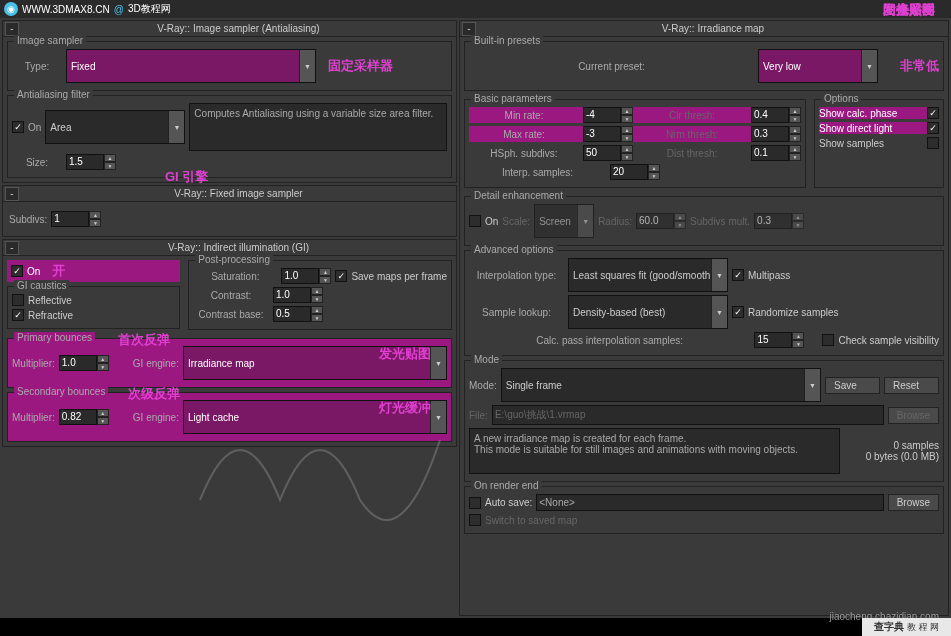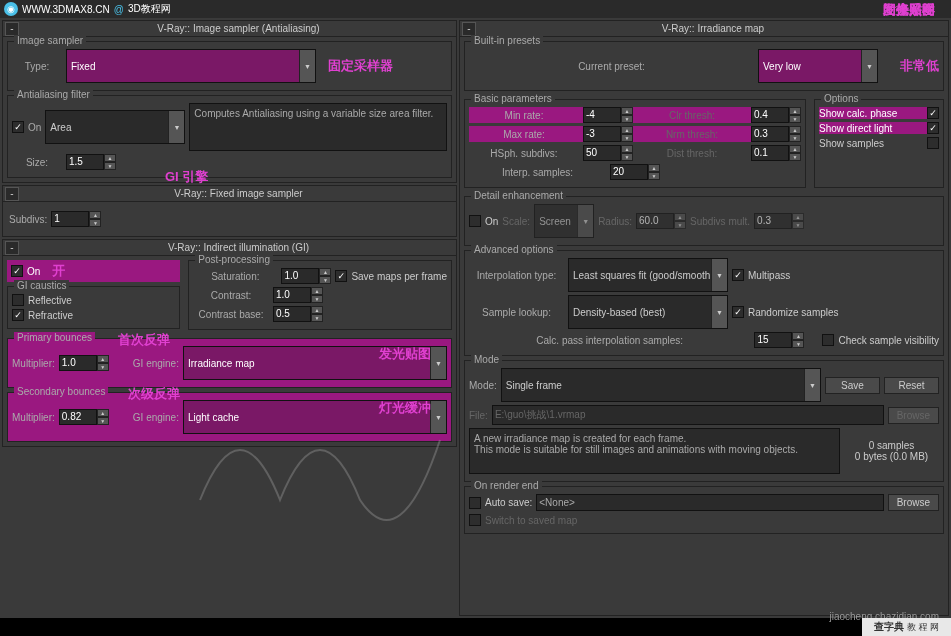--- a/index.html
+++ b/index.html
@@ -22,21 +22,21 @@
 .cb.on::after{content:"✓";color:#fff;font-size:9px}
 .sel{background:#2a2a2a;border:1px solid #111;height:18px;display:flex;align-items:center;padding:16px 4px;position:relative;color:#ccc}
 .sel .arr{position:absolute;right:0;top:0;width:16px;height:100%;background:#555;display:flex;align-items:center;justify-content:center;border-left:1px solid #222}
 .sel .arr::after{content:"▼";font-size:7px;color:#ccc}
 .sel.hot{background:#7a1866;color:#fff}
 .spn{display:flex;height:16px}
 .spn .v{background:#2a2a2a;border:1px solid #111;width:38px;padding:0 2px;line-height:14px;color:#fff}
 .spn .arrs{width:12px;display:flex;flex-direction:column}
 .spn .arrs div{flex:1;background:#555;border:1px solid #222;font-size:5px;text-align:center;color:#ccc;line-height:6px}
 .txt{background:#2a2a2a;border:1px solid #111;padding:4px;color:#aaa;font-size:10px}
-.btn{background:#4a4a4a;border:1px solid #222;padding:2px 8px;color:#ccc;text-align:center}
+.btn{background:#4a4a4a;border:1px solid #222;padding:2px 8px;color:#ccc;text-align:left}
 .anncn{color:#e040d0;position:absolute;font-weight:bold;font-size:13px;pointer-events:none}
 .hotpink{background:#9a1880;color:#fff}
 .ftr{position:absolute;bottom:0;right:0;background:#e8e8e8;color:#333;padding:2px 12px;font-size:11px}
 .ftr2{position:absolute;bottom:14px;right:12px;color:#999;font-size:10px}
 .dim{color:#666}
 .fill{flex:1}
 svg.wm{position:absolute;left:180px;top:380px;pointer-events:none;opacity:0.4}
 </style>
 </head>
 <body>
@@ -401,21 +401,21 @@
       <span class="btn" style="width:55px">Reset</span>
     </div>
     <div class="row">
       <span class="lbl dim">File:</span>
       <div class="txt fill dim" style="padding:2px">E:\guo\挑战\1.vrmap</div>
       <span class="btn dim">Browse</span>
     </div>
     <div class="row">
       <div class="txt" style="flex:1;height:46px;white-space:pre-line">A new irradiance map is created for each frame.
 This mode is suitable for still images and animations with moving objects.</div>
-      <div style="text-align:center;width:95px">
+      <div style="text-align:right;width:95px">
         <div>0 samples</div>
         <div>0 bytes (0.0 MB)</div>
       </div>
     </div>
   </div>
 
   <div class="sec">
           <span class="lgd">On render end</span>
     <div class="row">
       <span class="cb"></span>

